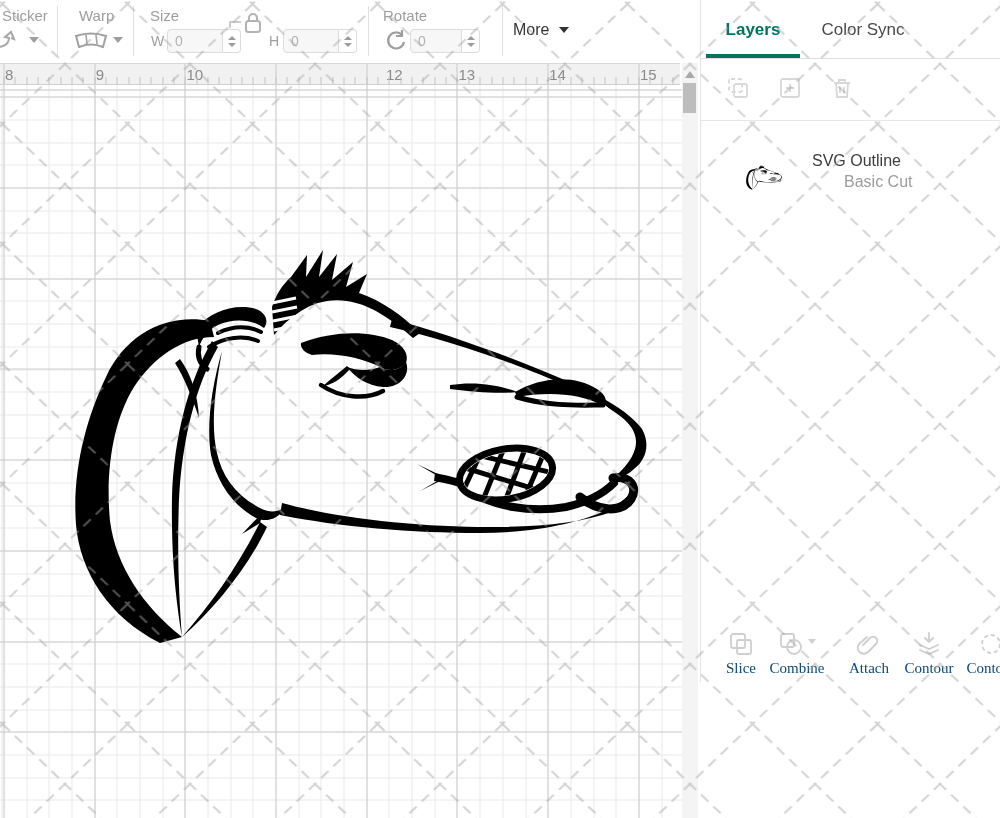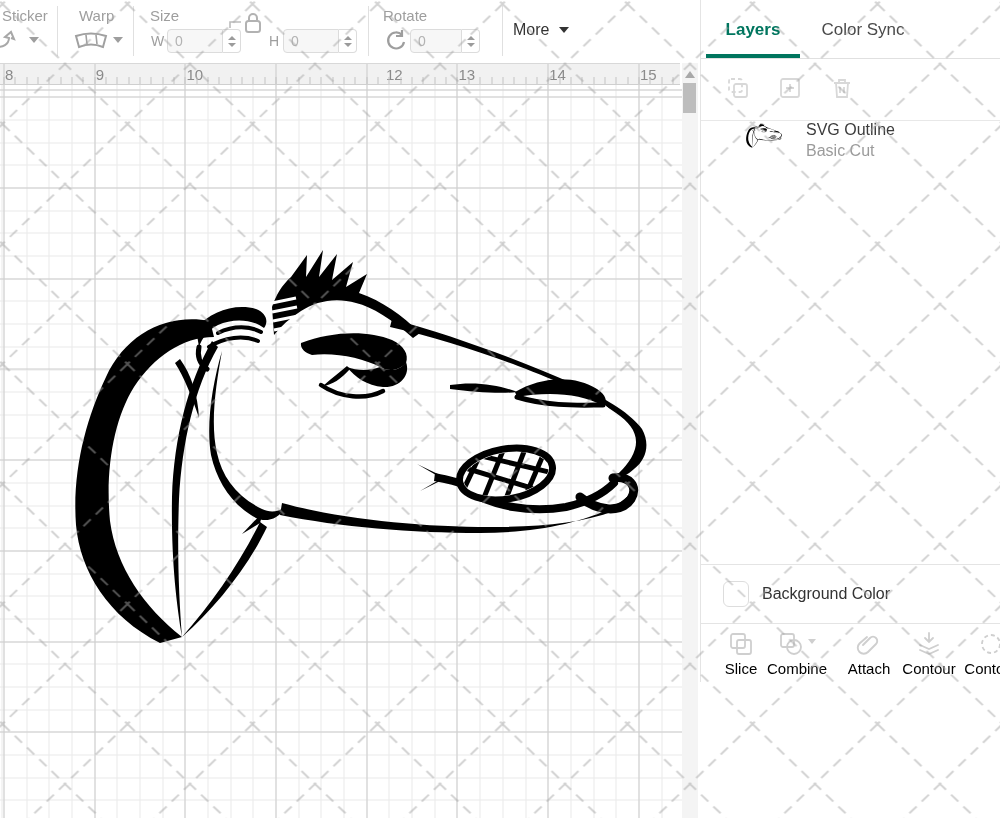--- a/index.html
+++ b/index.html
@@ -52,34 +52,34 @@
     border-left:1px solid #e4e4e4; display:flex; flex-direction:column; }
   .tabbar { height:59px; border-bottom:1px solid #e0e0e0; position:relative; display:flex; align-items:center; }
   .tab { font-size:17px; cursor:pointer; text-align:center; }
   .tab.active { color:#00755E; font-weight:bold; }
   .tab.inactive { color:#4a4a4a; }
   .tab1 { position:absolute; left:5px; width:94px; top:20px; }
   .tab2 { position:absolute; left:112px; width:100px; top:20px; }
   .tab-underline { position:absolute; left:5px; bottom:0; width:94px; height:4px; background:#00755E; }
   .panel-actions { height:62px; border-bottom:1px solid #e8e8e8; display:flex; align-items:center; gap:28px; padding-left:25px; }
   .panel-actions .icon-btn { color:#d8d8d8; cursor:pointer; background:none; border:none; }
-  .layer-row { height:70px; display:flex; align-items:flex-start; gap:23px; padding-left:44px; cursor:pointer; }
+  .layer-row { height:70px; display:flex; align-items:flex-end; gap:29px; padding-left:44px; cursor:pointer; }
   .layer-thumb { width:38px; height:28px; display:flex; align-items:center; }
   .layer-texts { display:flex; flex-direction:column; gap:3px; }
   .layer-title { font-size:16px; color:#3c3c3c; }
-  .layer-sub { font-size:16px; color:#9b9b9b; }
+  .layer-sub { font-size:16px; color:#9b9b9b;margin-left:32px; }
   .panel-spacer { flex:1; }
   .bg-row { height:60px; border-top:1px solid #e4e4e4; border-bottom:1px solid #e4e4e4;
     display:flex; align-items:center; gap:13px; padding-left:22px; }
   .bg-swatch { width:26px; height:26px; background:#fff; border:1px solid #ddd; border-radius:6px; cursor:pointer; }
   .bg-label { font-size:16px; color:#333; }
   .bottom-bar { height:58px; position:relative; }
   .bbtn { position:absolute; top:7px; width:64px; display:flex; flex-direction:column; align-items:center; gap:3px;
     background:none; border:none; color:#cfcfcf; cursor:default; }
-  .bbtn span { font-size:15px; color:#000000; white-space:nowrap; }
+  .bbtn span { font-size:15px; color:#0c4a6e; white-space:nowrap;font-family:Liberation Serif, serif; }
   .bbtn .with-caret { display:flex; align-items:flex-start; gap:4px; }
   .bcaret { width:0; height:0; border-left:4px solid transparent; border-right:4px solid transparent; border-top:5px solid #cfcfcf; margin-top:8px; }
 
   
   .watermark { position:absolute; inset:0; pointer-events:none; z-index:60; }
 </style>
 </head>
 <body>
 
 <div id="app">
@@ -274,24 +274,20 @@
           </svg>
       </div>
       <div class="layer-texts">
         <span class="layer-title">SVG Outline</span>
         <span class="layer-sub">Basic Cut</span>
       </div>
     </div>
 
     <div class="panel-spacer"></div>
 
-    <div class="bg-row">
-      <div class="bg-swatch"></div>
-      <span class="bg-label">Background Color</span>
-    </div>
 
     <div class="bottom-bar">
       <button class="bbtn" style="left:8px;">
         <svg width="26" height="26" viewBox="0 0 26 26" fill="none" stroke="currentColor" stroke-width="1.8">
           <rect x="3" y="3" width="14" height="14" rx="2"></rect>
             <rect x="9" y="9" width="14" height="14" rx="2"></rect>
         </svg>
         <span>Slice</span>
       </button>
       <button class="bbtn" style="left:64px;">

